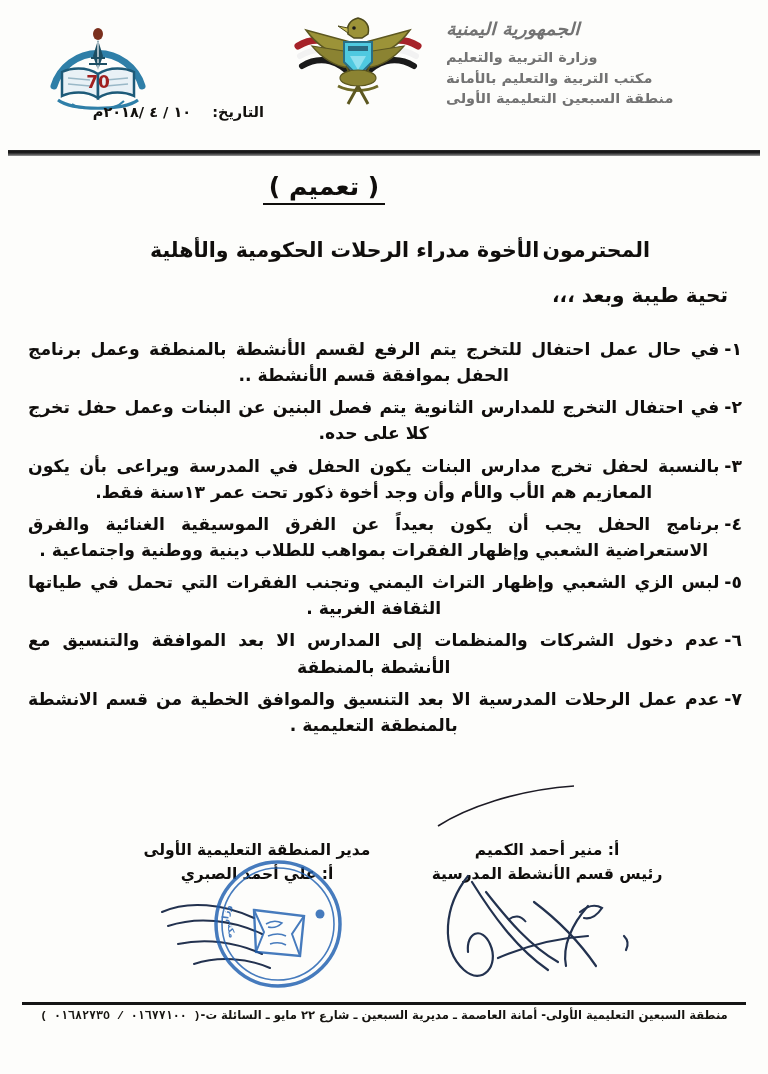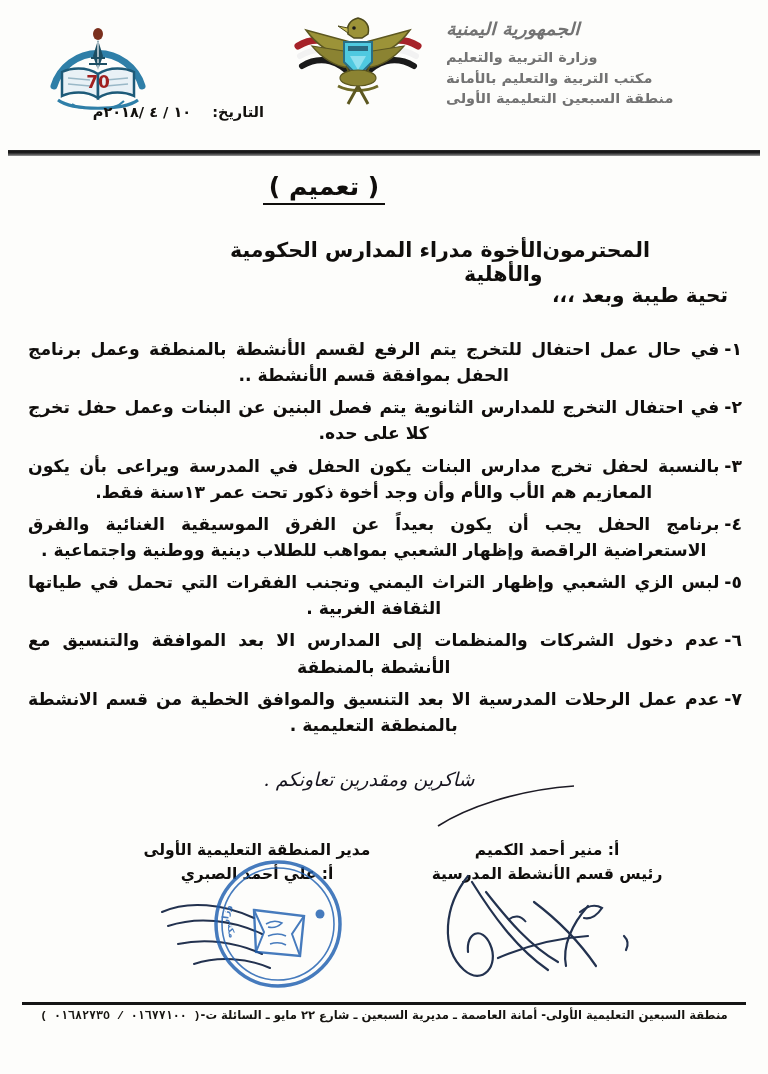--- a/index.html
+++ b/index.html
@@ -329,58 +329,55 @@
   </div>
 
   <div class="rule"></div>
 
   <div class="doc-title">
     <span>( تعميم )</span>
   </div>
 
   <div class="addressee">
     <span>المحترمون</span>
-    <span>الأخوة مدراء المدارس الحكومية والأهلية</span>
+    <span>الأخوة مدراء الرحلات الحكومية والأهلية</span>
   </div>
   <div class="greeting">تحية طيبة وبعد ،،،</div>
 
   <div class="clauses">
     <div class="clause">
       <span class="num">١-</span>
       <span class="txt">في حال عمل احتفال للتخرج يتم الرفع لقسم الأنشطة بالمنطقة وعمل برنامج الحفل بموافقة قسم الأنشطة ..</span>
     </div>
     <div class="clause">
       <span class="num">٢-</span>
       <span class="txt">في احتفال التخرج للمدارس الثانوية يتم فصل البنين عن البنات وعمل حفل تخرج كلا على حده.</span>
     </div>
     <div class="clause">
       <span class="num">٣-</span>
       <span class="txt">بالنسبة لحفل تخرج مدارس البنات يكون الحفل في المدرسة ويراعى بأن يكون المعازيم هم الأب والأم وأن وجد أخوة ذكور تحت عمر ١٣سنة فقط.</span>
     </div>
     <div class="clause">
       <span class="num">٤-</span>
-      <span class="txt">برنامج الحفل يجب أن يكون بعيداً عن الفرق الموسيقية الغنائية والفرق الاستعراضية الراقصة وإظهار الشعبي بمواهب للطلاب دينية ووطنية واجتماعية .</span>
+      <span class="txt">برنامج الحفل يجب أن يكون بعيداً عن الفرق الموسيقية الغنائية والفرق الاستعراضية الشعبي وإظهار الفقرات بمواهب للطلاب دينية ووطنية واجتماعية .</span>
     </div>
     <div class="clause">
       <span class="num">٥-</span>
       <span class="txt">لبس الزي الشعبي وإظهار التراث اليمني وتجنب الفقرات التي تحمل في طياتها الثقافة الغربية .</span>
     </div>
     <div class="clause">
       <span class="num">٦-</span>
       <span class="txt">عدم دخول الشركات والمنظمات إلى المدارس الا بعد الموافقة والتنسيق مع الأنشطة بالمنطقة</span>
     </div>
     <div class="clause">
       <span class="num">٧-</span>
       <span class="txt">عدم عمل الرحلات المدرسية الا بعد التنسيق والموافق الخطية من قسم الانشطة بالمنطقة التعليمية .</span>
     </div>
   </div>
 
-  <div class="closing">
-    <span>شاكرين ومقدرين تعاونكم .</span>
-  </div>
   <div class="closing-flourish">
     <svg viewBox="0 0 140 48" width="140" height="48">
       <path d="M2,44 C30,26 80,8 138,4" fill="none" stroke="#1d1b25" stroke-width="1.6"></path>
     </svg>
   </div>
 
   <div class="sig sig-right">
     <div>أ: منير أحمد الكميم</div>
     <div>رئيس قسم الأنشطة المدرسية</div>
   </div>

